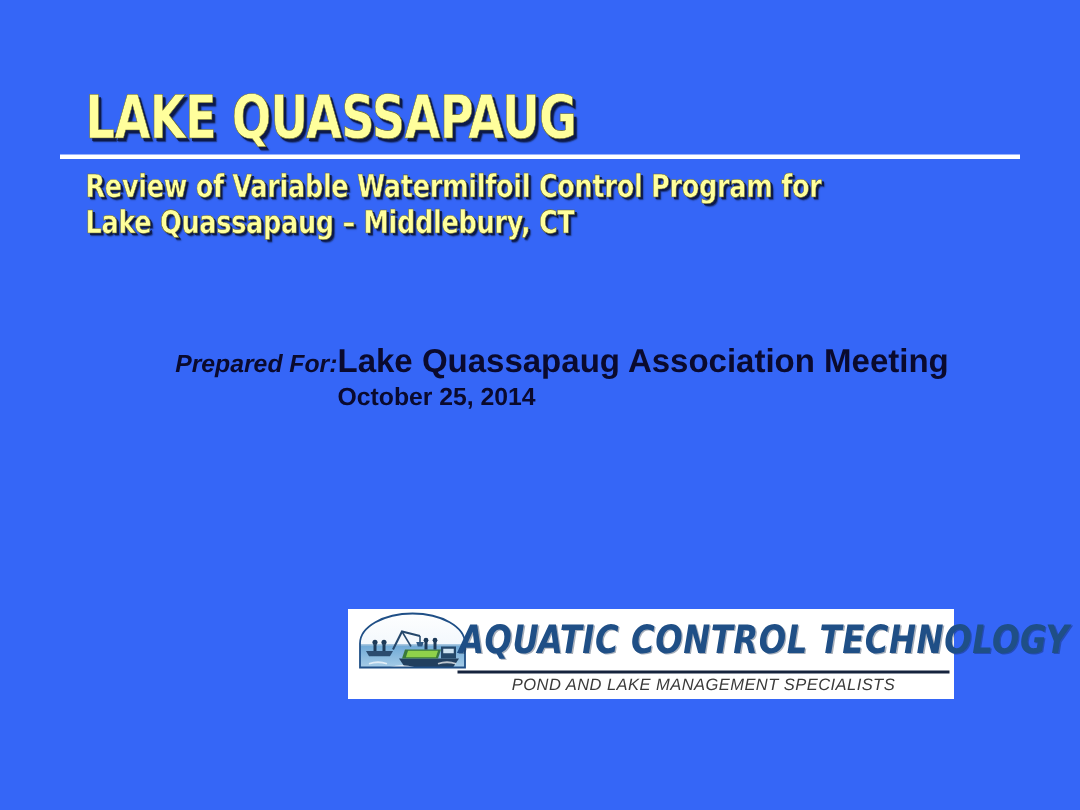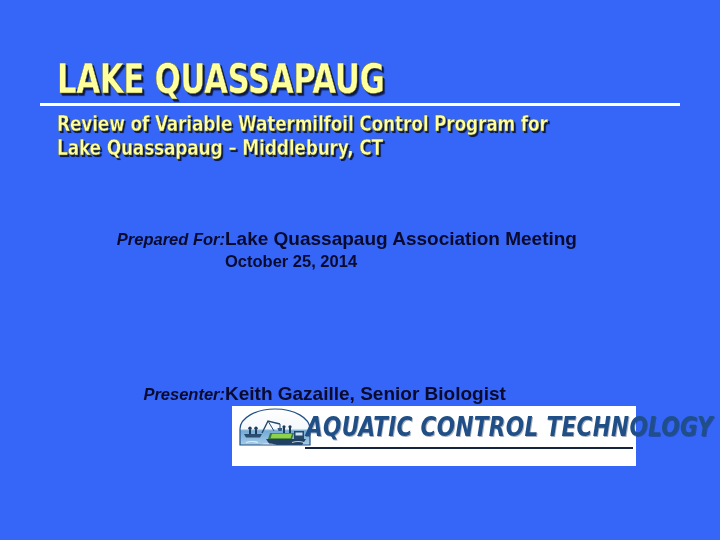--- a/index.html
+++ b/index.html
@@ -94,21 +94,21 @@
     text-align: right;
   }
   .field-label {
     font-weight: 700;
     font-style: italic;
     font-size: 16.5px;
     color: #0a0a2e;
   }
   .field-value {
     font-weight: 700;
-    font-size: 19px;
+    font-size: 22px;
     color: #0a0a2e;
   }
   #prepared-label { width: 112px; }
   #prepared-date {
     margin-left: 112px;
     font-weight: 700;
     font-size: 16.5px;
     color: #0a0a2e;
     line-height: 22px;
   }
@@ -205,26 +205,20 @@
   </div>
 
   <div id="prepared-block">
     <div class="row">
       <span id="prepared-label" class="field-label">Prepared For:</span>
       <span class="field-value">Lake Quassapaug Association Meeting</span>
     </div>
     <div id="prepared-date">October 25, 2014</div>
   </div>
 
-  <div id="presenter-block">
-    <div class="row">
-      <span id="presenter-label" class="field-label">Presenter:</span>
-      <span class="field-value">Keith Gazaille, Senior Biologist</span>
-    </div>
-  </div>
 
   <div id="logo">
     <div id="logo-inner">
 
       <div id="logo-mark">
         <svg viewBox="0 0 78 44" width="78" height="44" xmlns="http://www.w3.org/2000/svg">
           <defs>
             <clipPath id="domeclip">
               <path d="M4,38 L4,22 A35,20 0 0 1 74,22 L74,38 Z"></path>
             </clipPath>
@@ -273,17 +267,18 @@
           </g>
 
           <path d="M4,38 L4,22 A35,20 0 0 1 74,22 L74,38 Z" fill="none" stroke="#1f4f86" stroke-width="1.2"></path>
         </svg>
       </div>
 
       <div id="logo-wordmark">AQUATIC CONTROL TECHNOLOGY</div>
 
       <div id="logo-divider"></div>
 
+      <div id="logo-tagline">POND AND LAKE MANAGEMENT SPECIALISTS</div>
 
     </div>
   </div>
 
 </div>
 
 </body></html>

